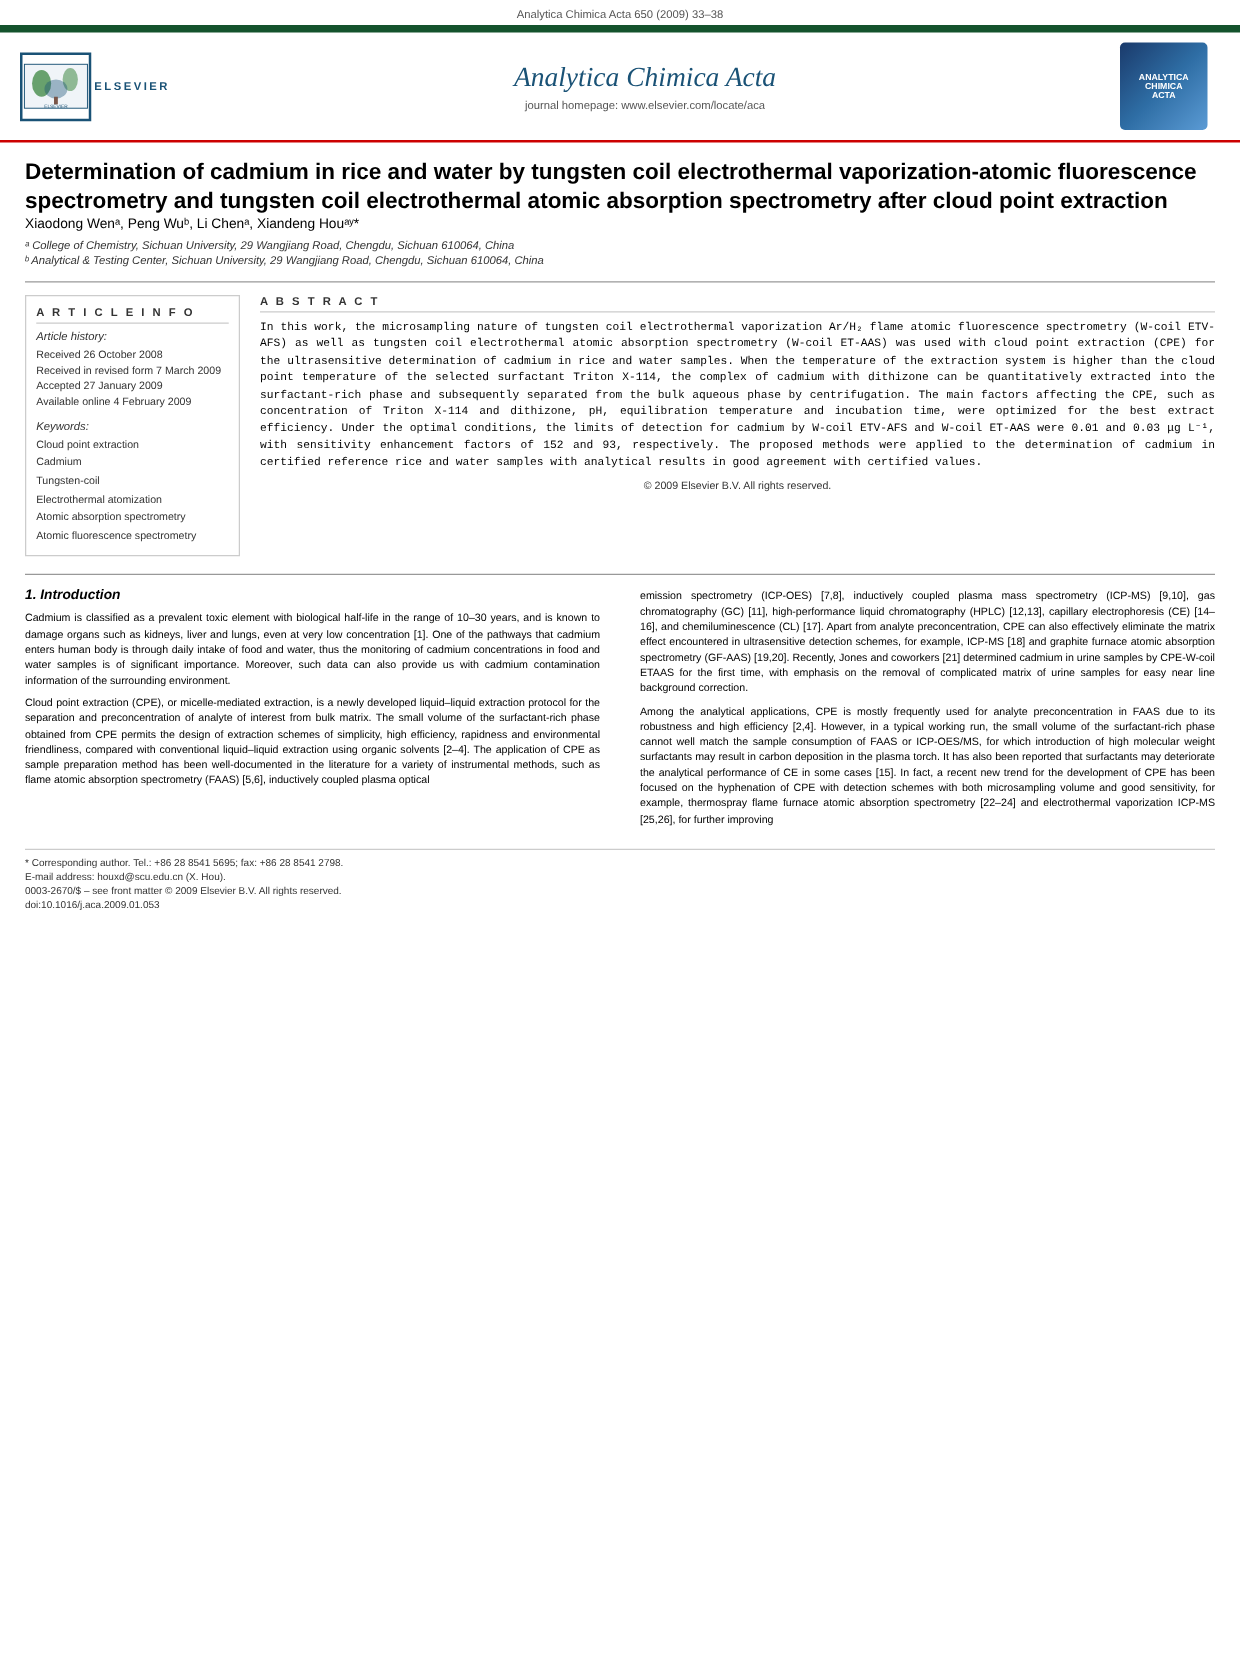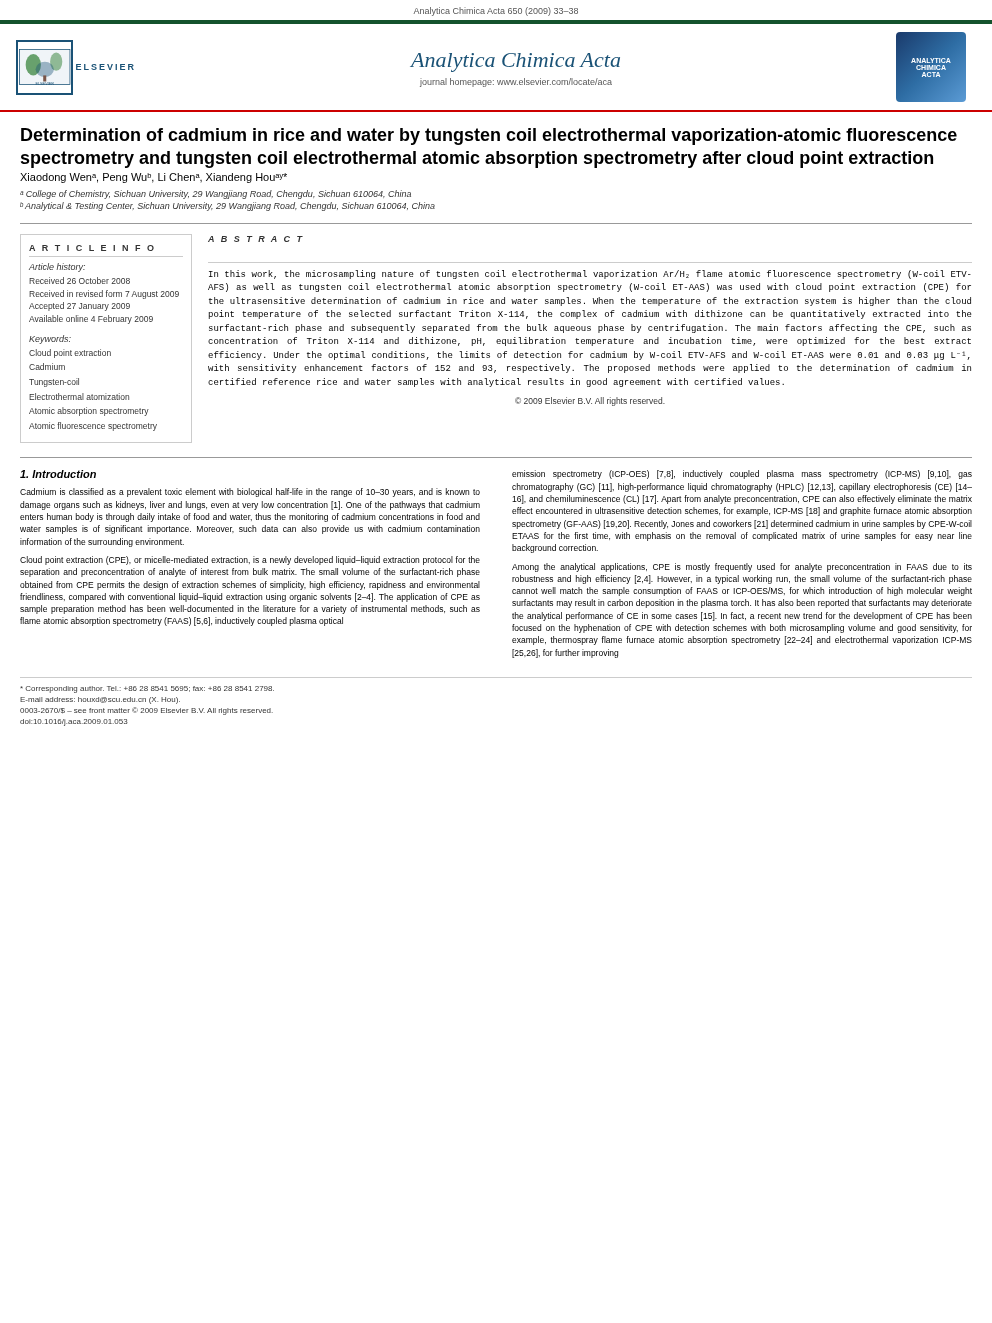--- a/index.html
+++ b/index.html
@@ -9,21 +9,21 @@
       font-size: 10px;
       color: #000;
       width: 992px;
       min-height: 1323px;
     }
 
     
     .journal-header {
       text-align: center;
       padding: 6px 0 4px 0;
-      border-bottom: 4px solid #14532d;
+      border-bottom: 6px solid #14532d;
       font-size: 9px;
       color: #555;
       font-family: Arial, sans-serif;
     }
 
     
     .banner {
       display: flex;
       align-items: center;
       justify-content: space-between;
@@ -188,23 +188,22 @@
 
     
     .abstract-title {
       font-family: Arial, sans-serif;
       font-size: 9px;
       font-weight: bold;
       letter-spacing: 2px;
       text-transform: uppercase;
       color: #333;
       border-bottom: 1px solid #ccc;
-      padding-bottom: 18px;
+      padding-bottom: 3px;
       margin-bottom: 6px;
-      font-style: italic;
     }
     .abstract-text {
       font-family: Liberation Mono, monospace;
       font-size: 9px;
       line-height: 1.5;
       color: #000;
       text-align: justify;
     }
     .copyright-line {
       font-family: Arial, sans-serif;
@@ -310,21 +309,21 @@
 
   <hr class="section-divider">
 
   <div class="two-col">
     <div class="col-left">
       <div class="info-box">
         <div class="info-section-title">A R T I C L E   I N F O</div>
         <div class="info-sub-title">Article history:</div>
         <div class="info-dates">
           <div>Received 26 October 2008</div>
-          <div>Received in revised form 7 August 2009</div>
+          <div>Received in revised form 7 March 2009</div>
           <div>Accepted 27 January 2009</div>
           <div>Available online 4 February 2009</div>
         </div>
         <div class="info-sub-title">Keywords:</div>
         <div class="keywords-list">
           <p>Cloud point extraction</p>
           <p>Cadmium</p>
           <p>Tungsten-coil</p>
           <p>Electrothermal atomization</p>
           <p>Atomic absorption spectrometry</p>

